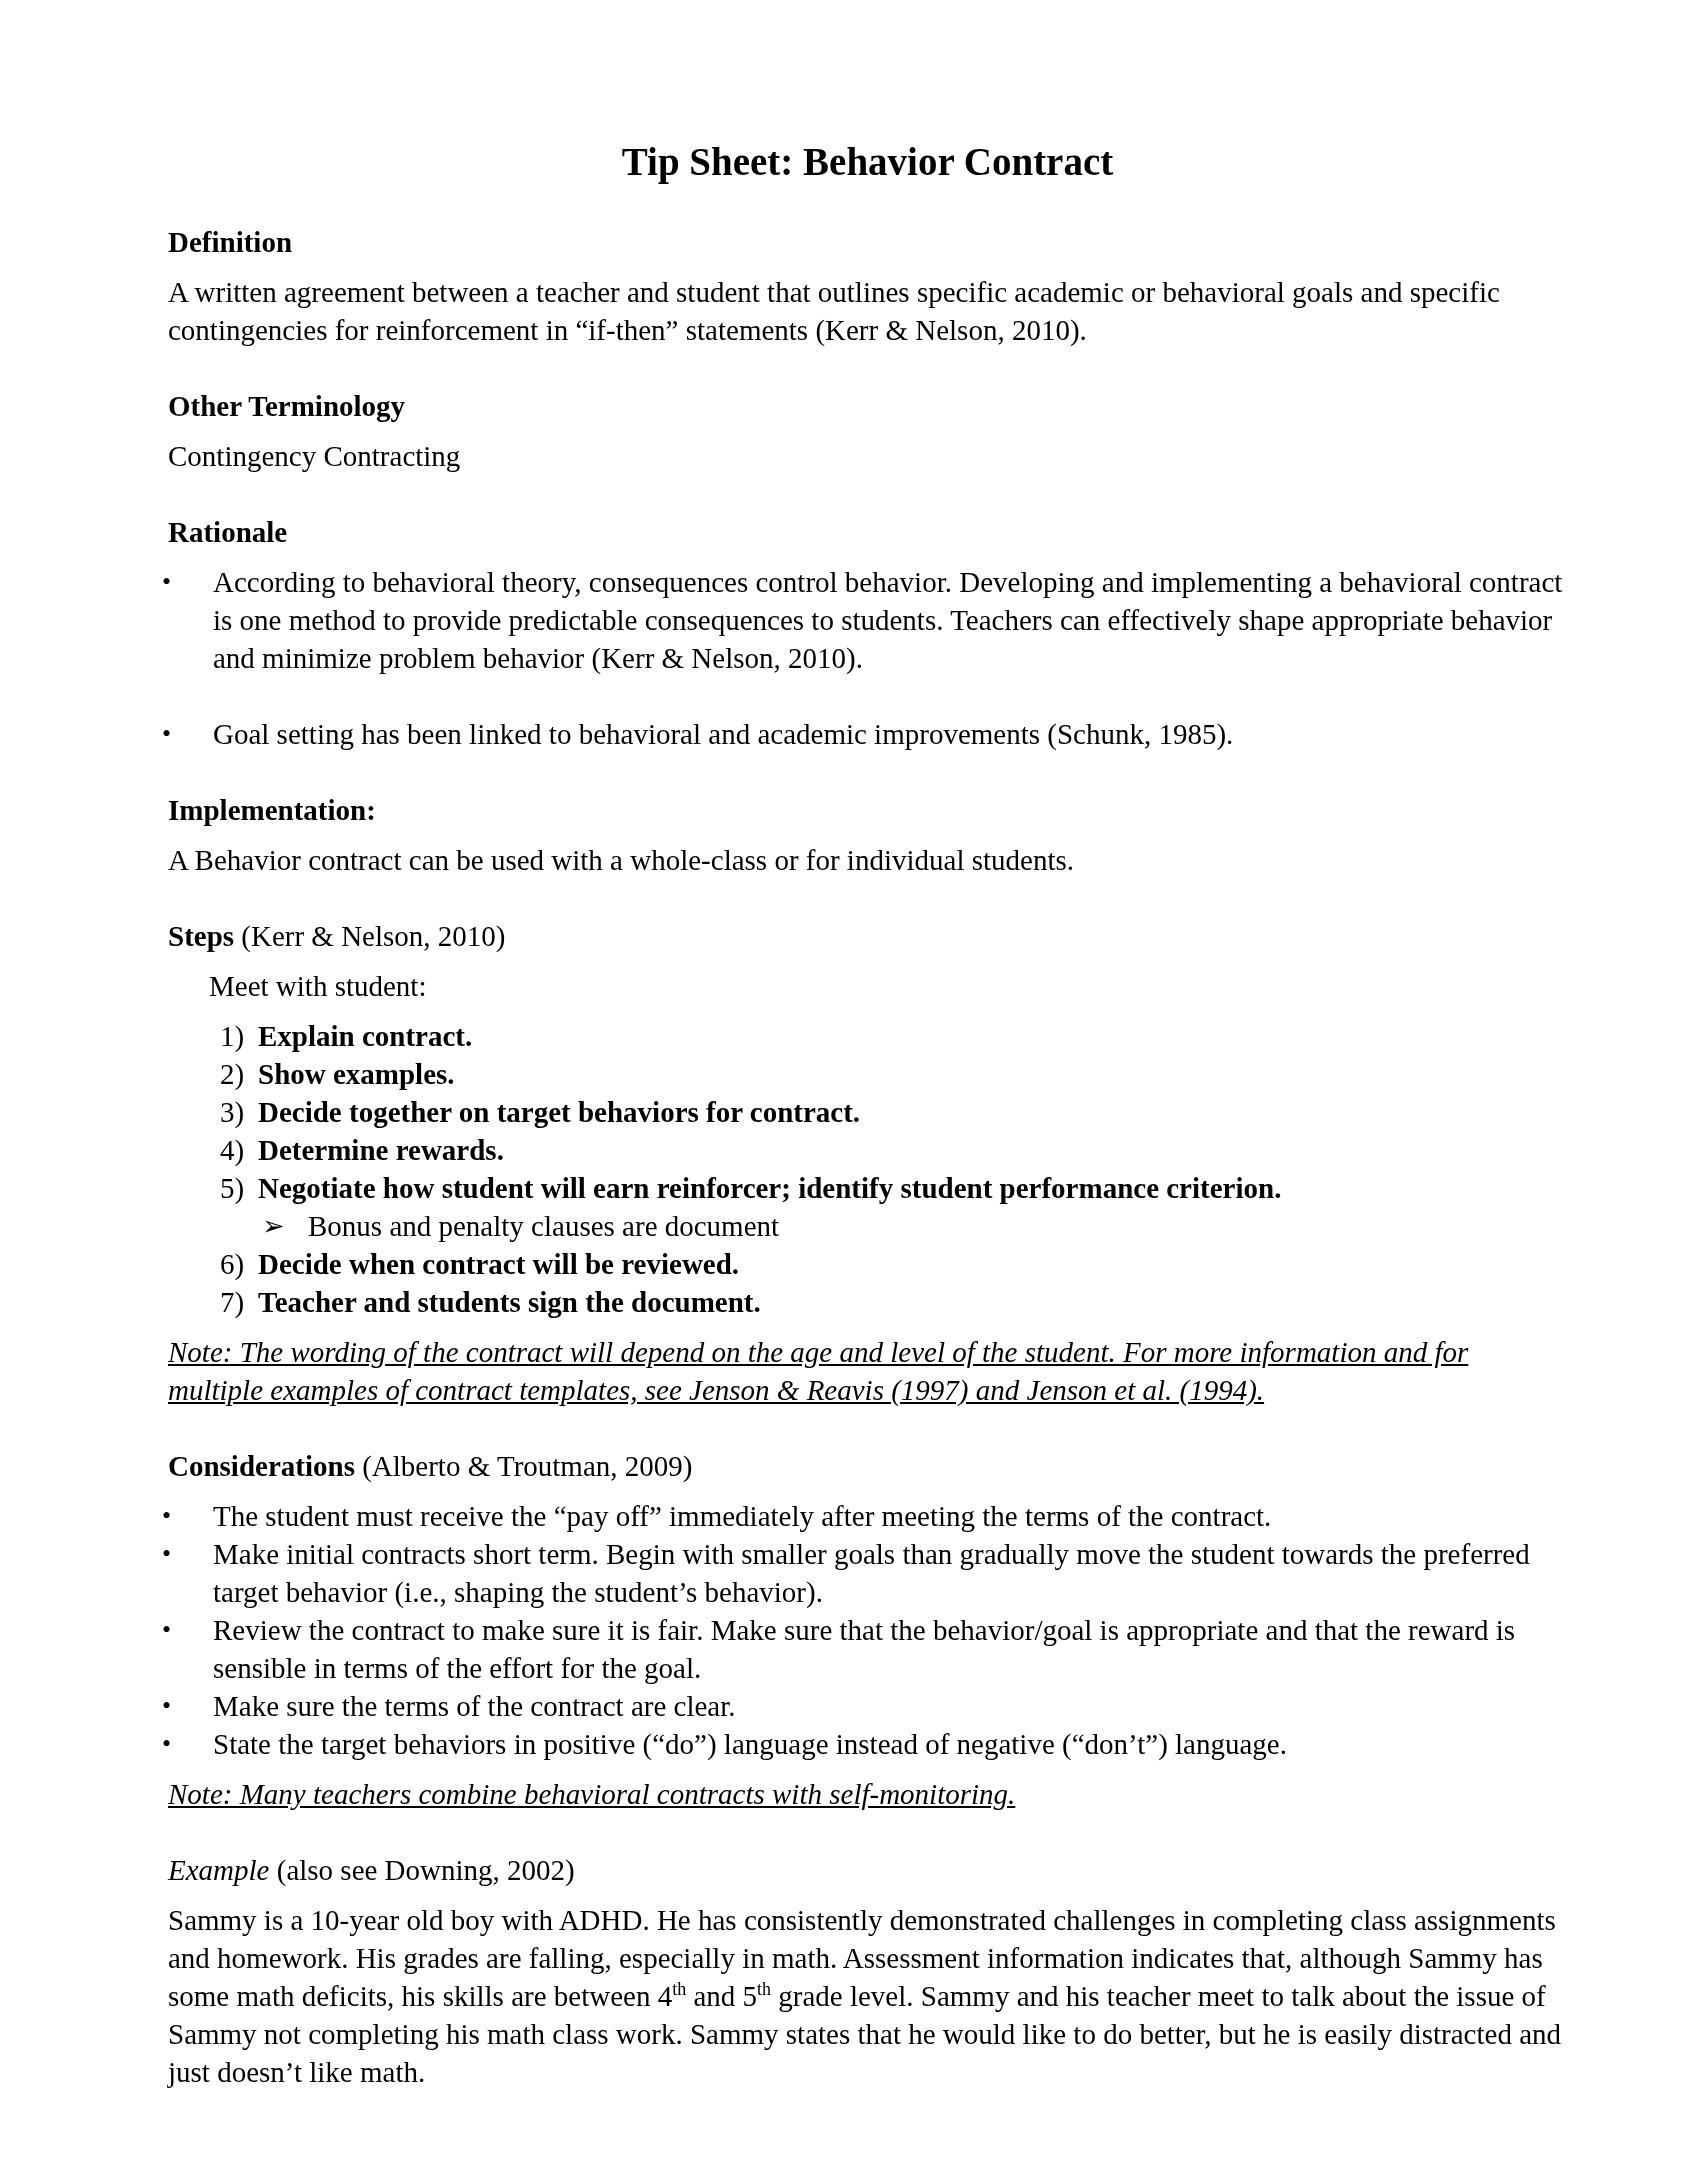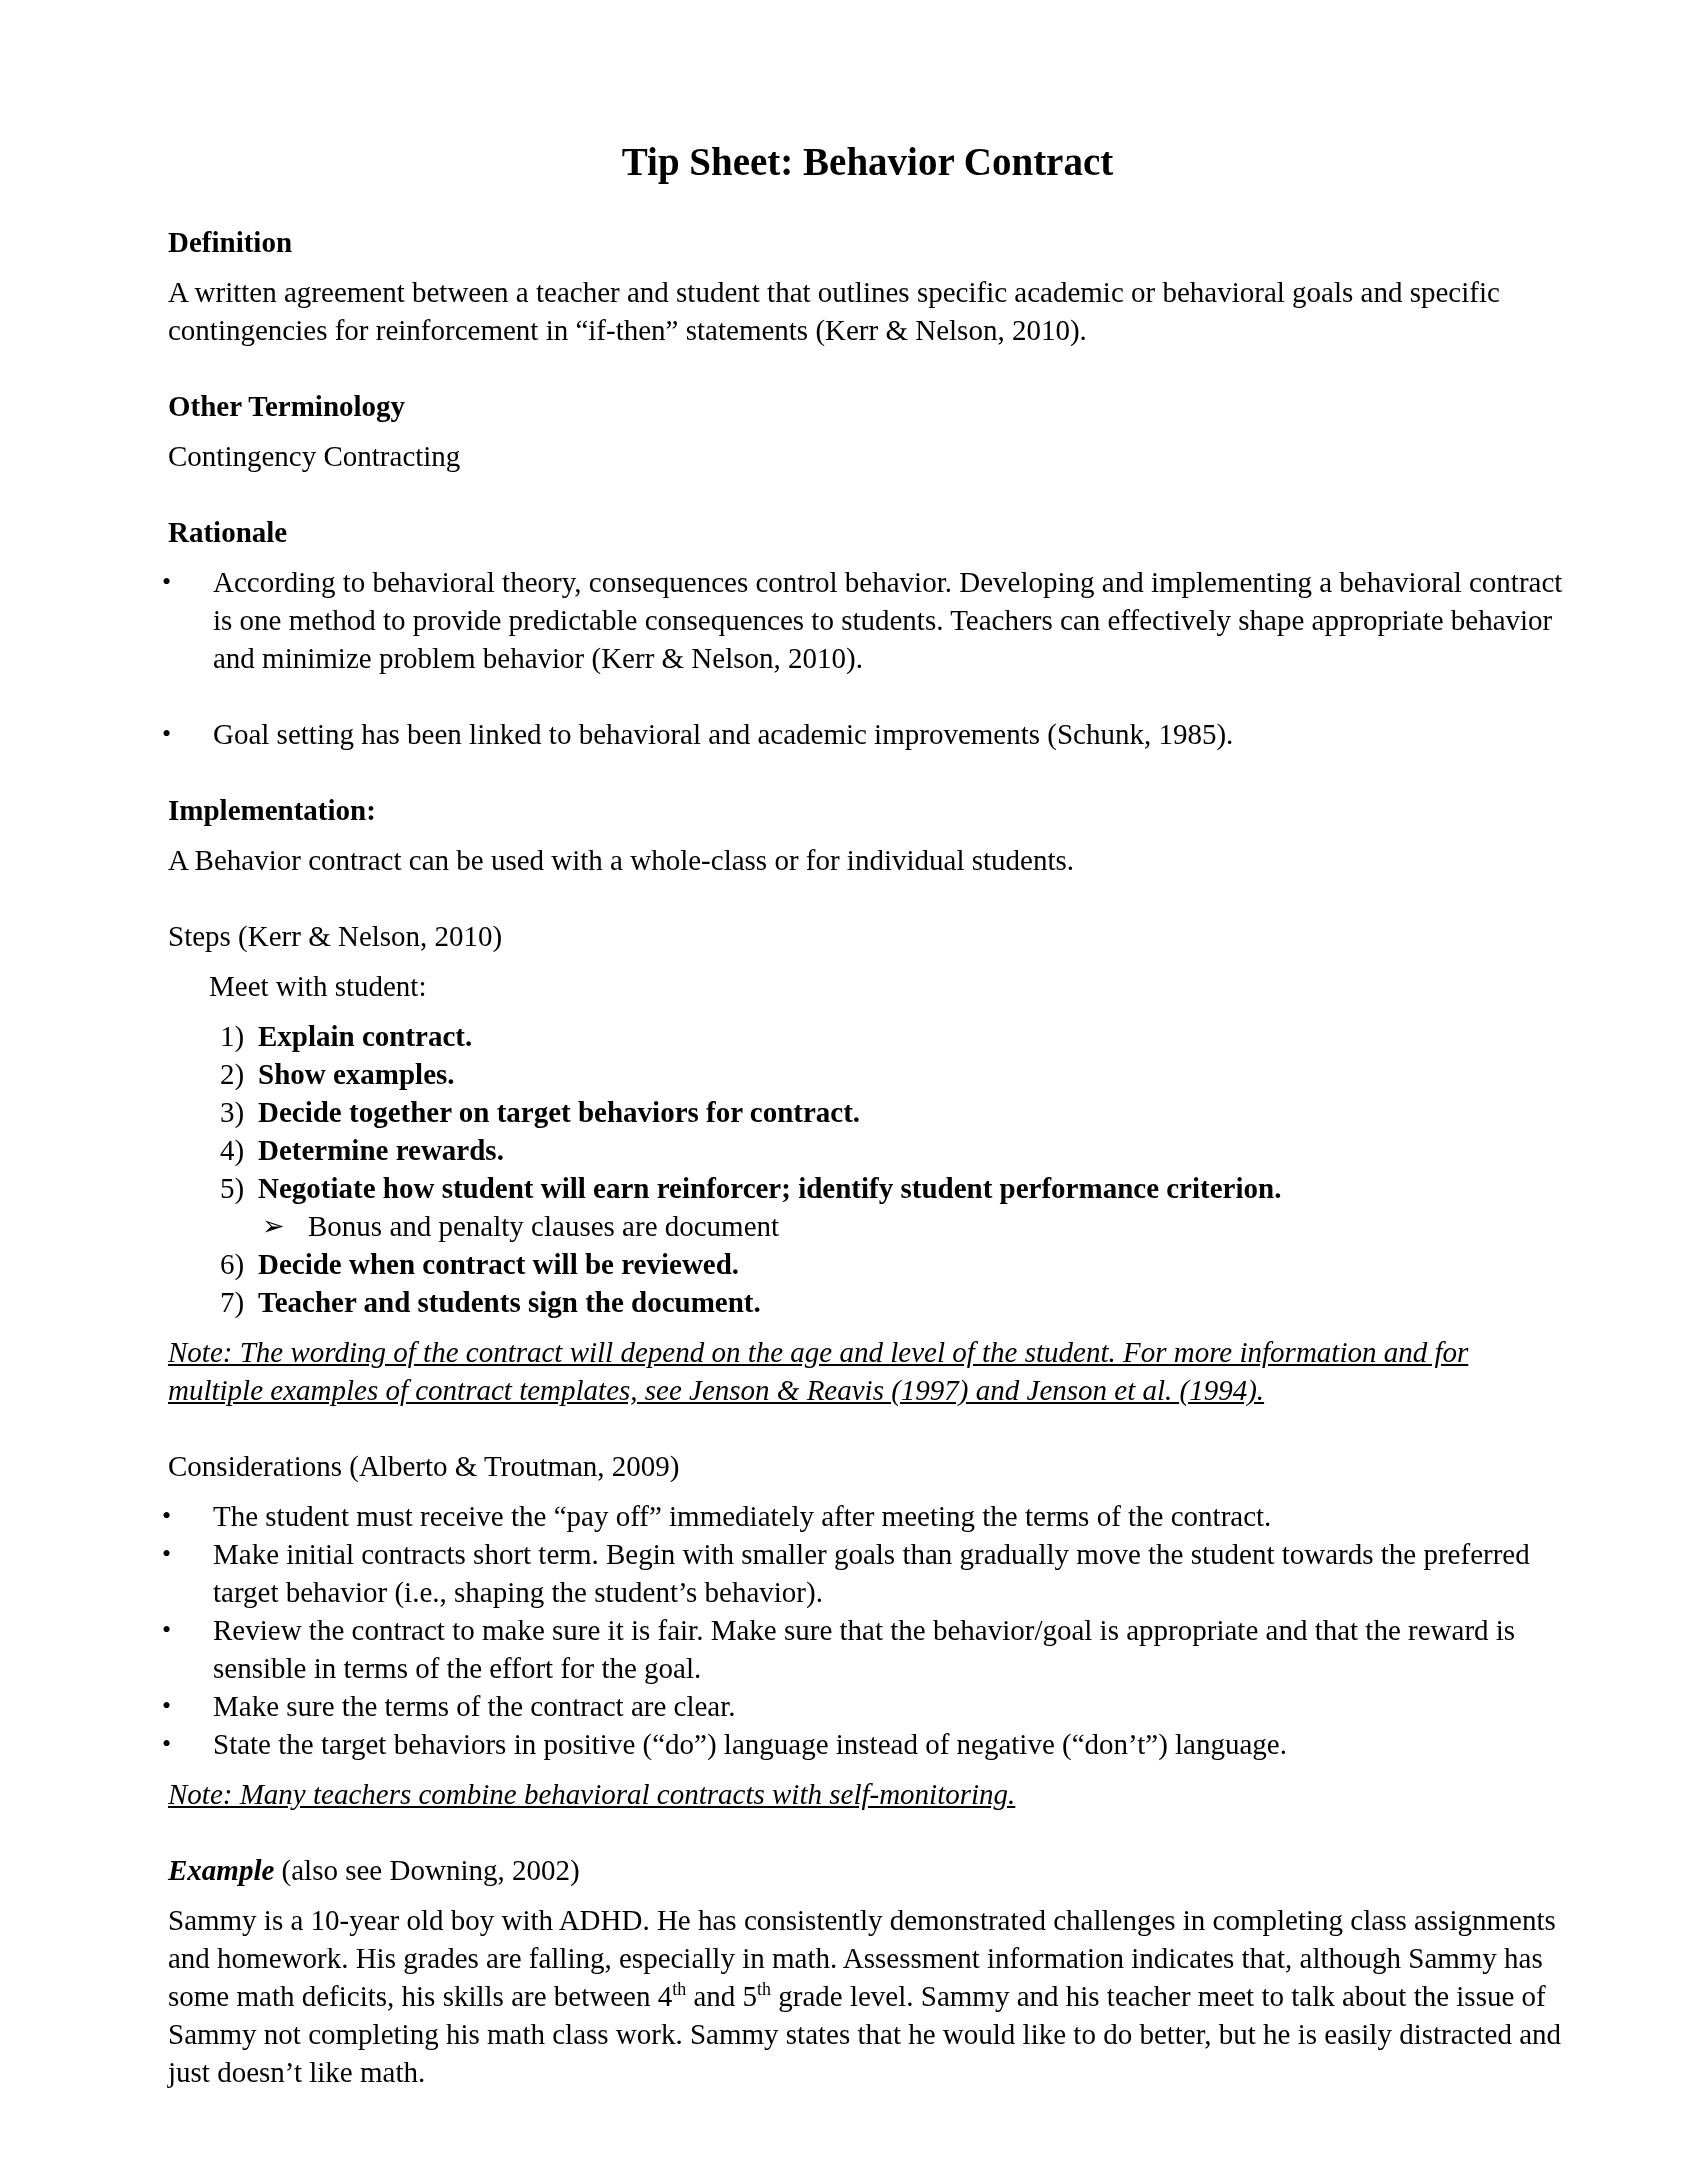--- a/index.html
+++ b/index.html
@@ -23,22 +23,22 @@
     text-align: center;
     font-size: 39px;
     line-height: 46px;
     font-weight: 700;
     font-family: "Liberation Serif", "DejaVu Serif", serif;
   }
 
   .sec { margin-top: 38px; }
   p { margin: 12px; }
   .h { font-weight: 700; }
-  .h-inline { font-weight: 400; }
-  .h-inline-italic { font-weight: 700; font-style: italic; }
+  .h-inline { font-weight: 700; }
+  .h-inline-italic { font-weight: 400; font-style: italic; }
   .note { font-style: italic; text-decoration: underline; }
 
   
   .bullet-item { display: flex; align-items: flex-start; }
   .bullet-item .marker {
     flex: 0 0 57px;
     padding-left: 6px;
     font-size: 26px;
   }
   .bullet-item .btext { flex: 1 1 auto; }

